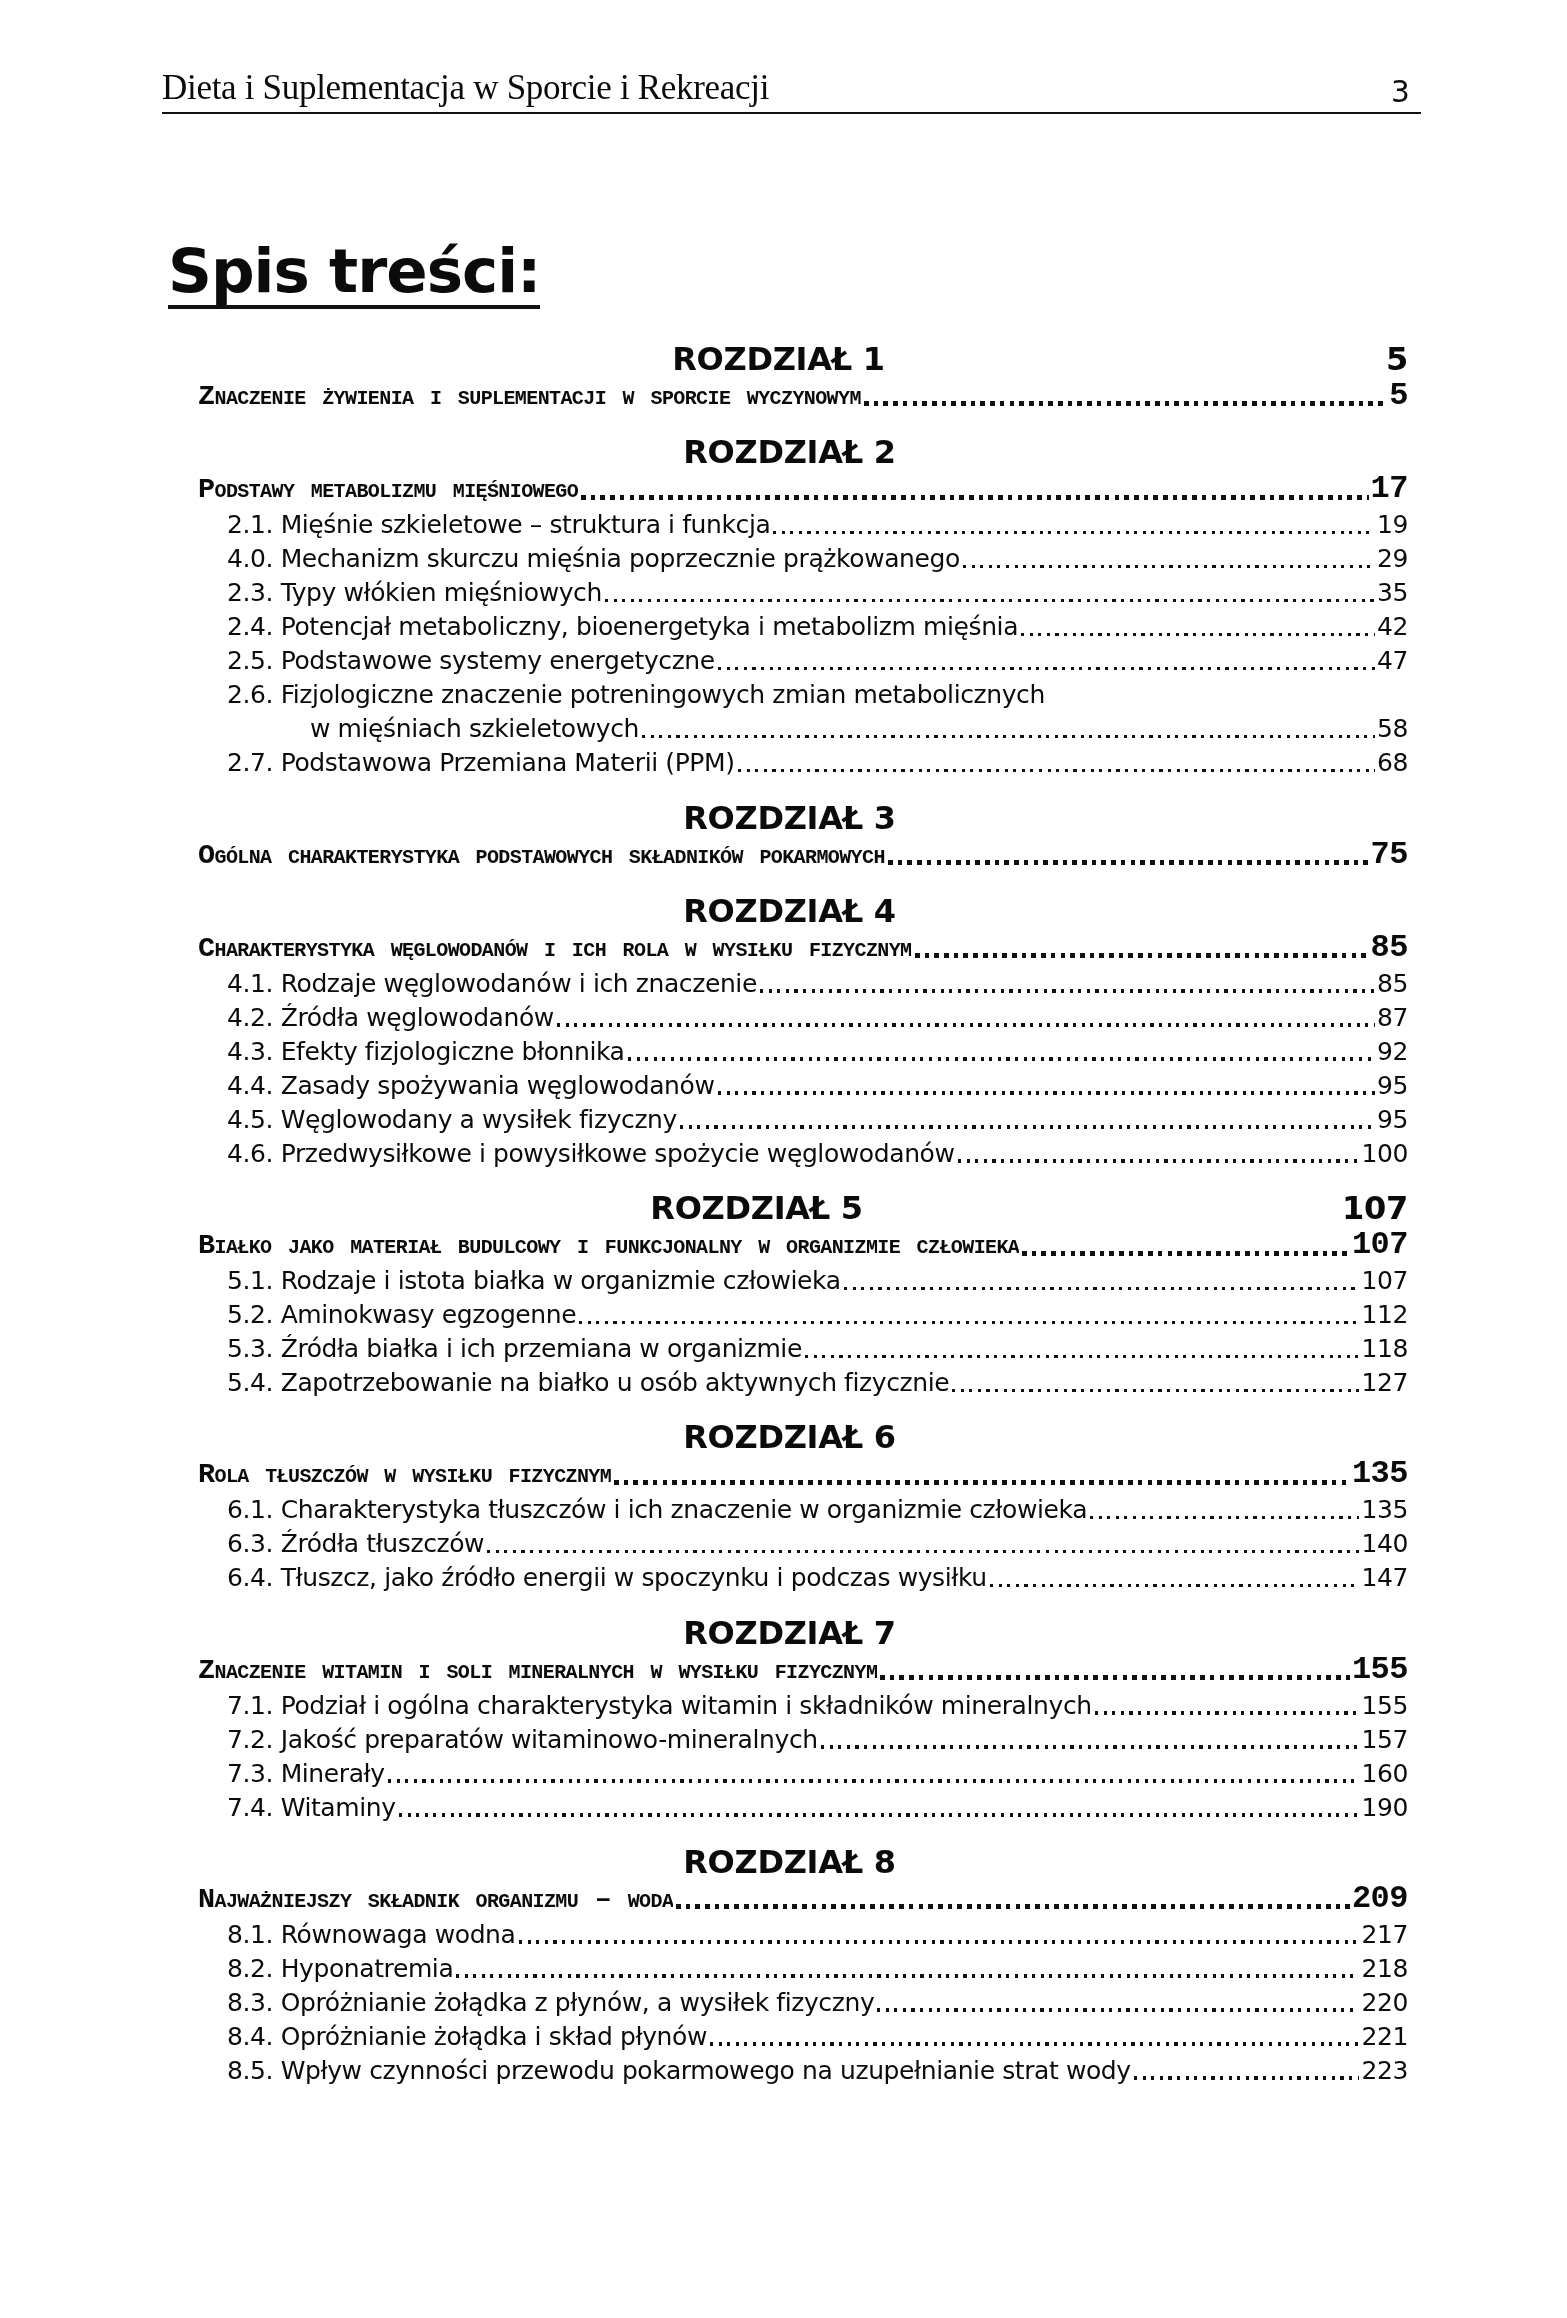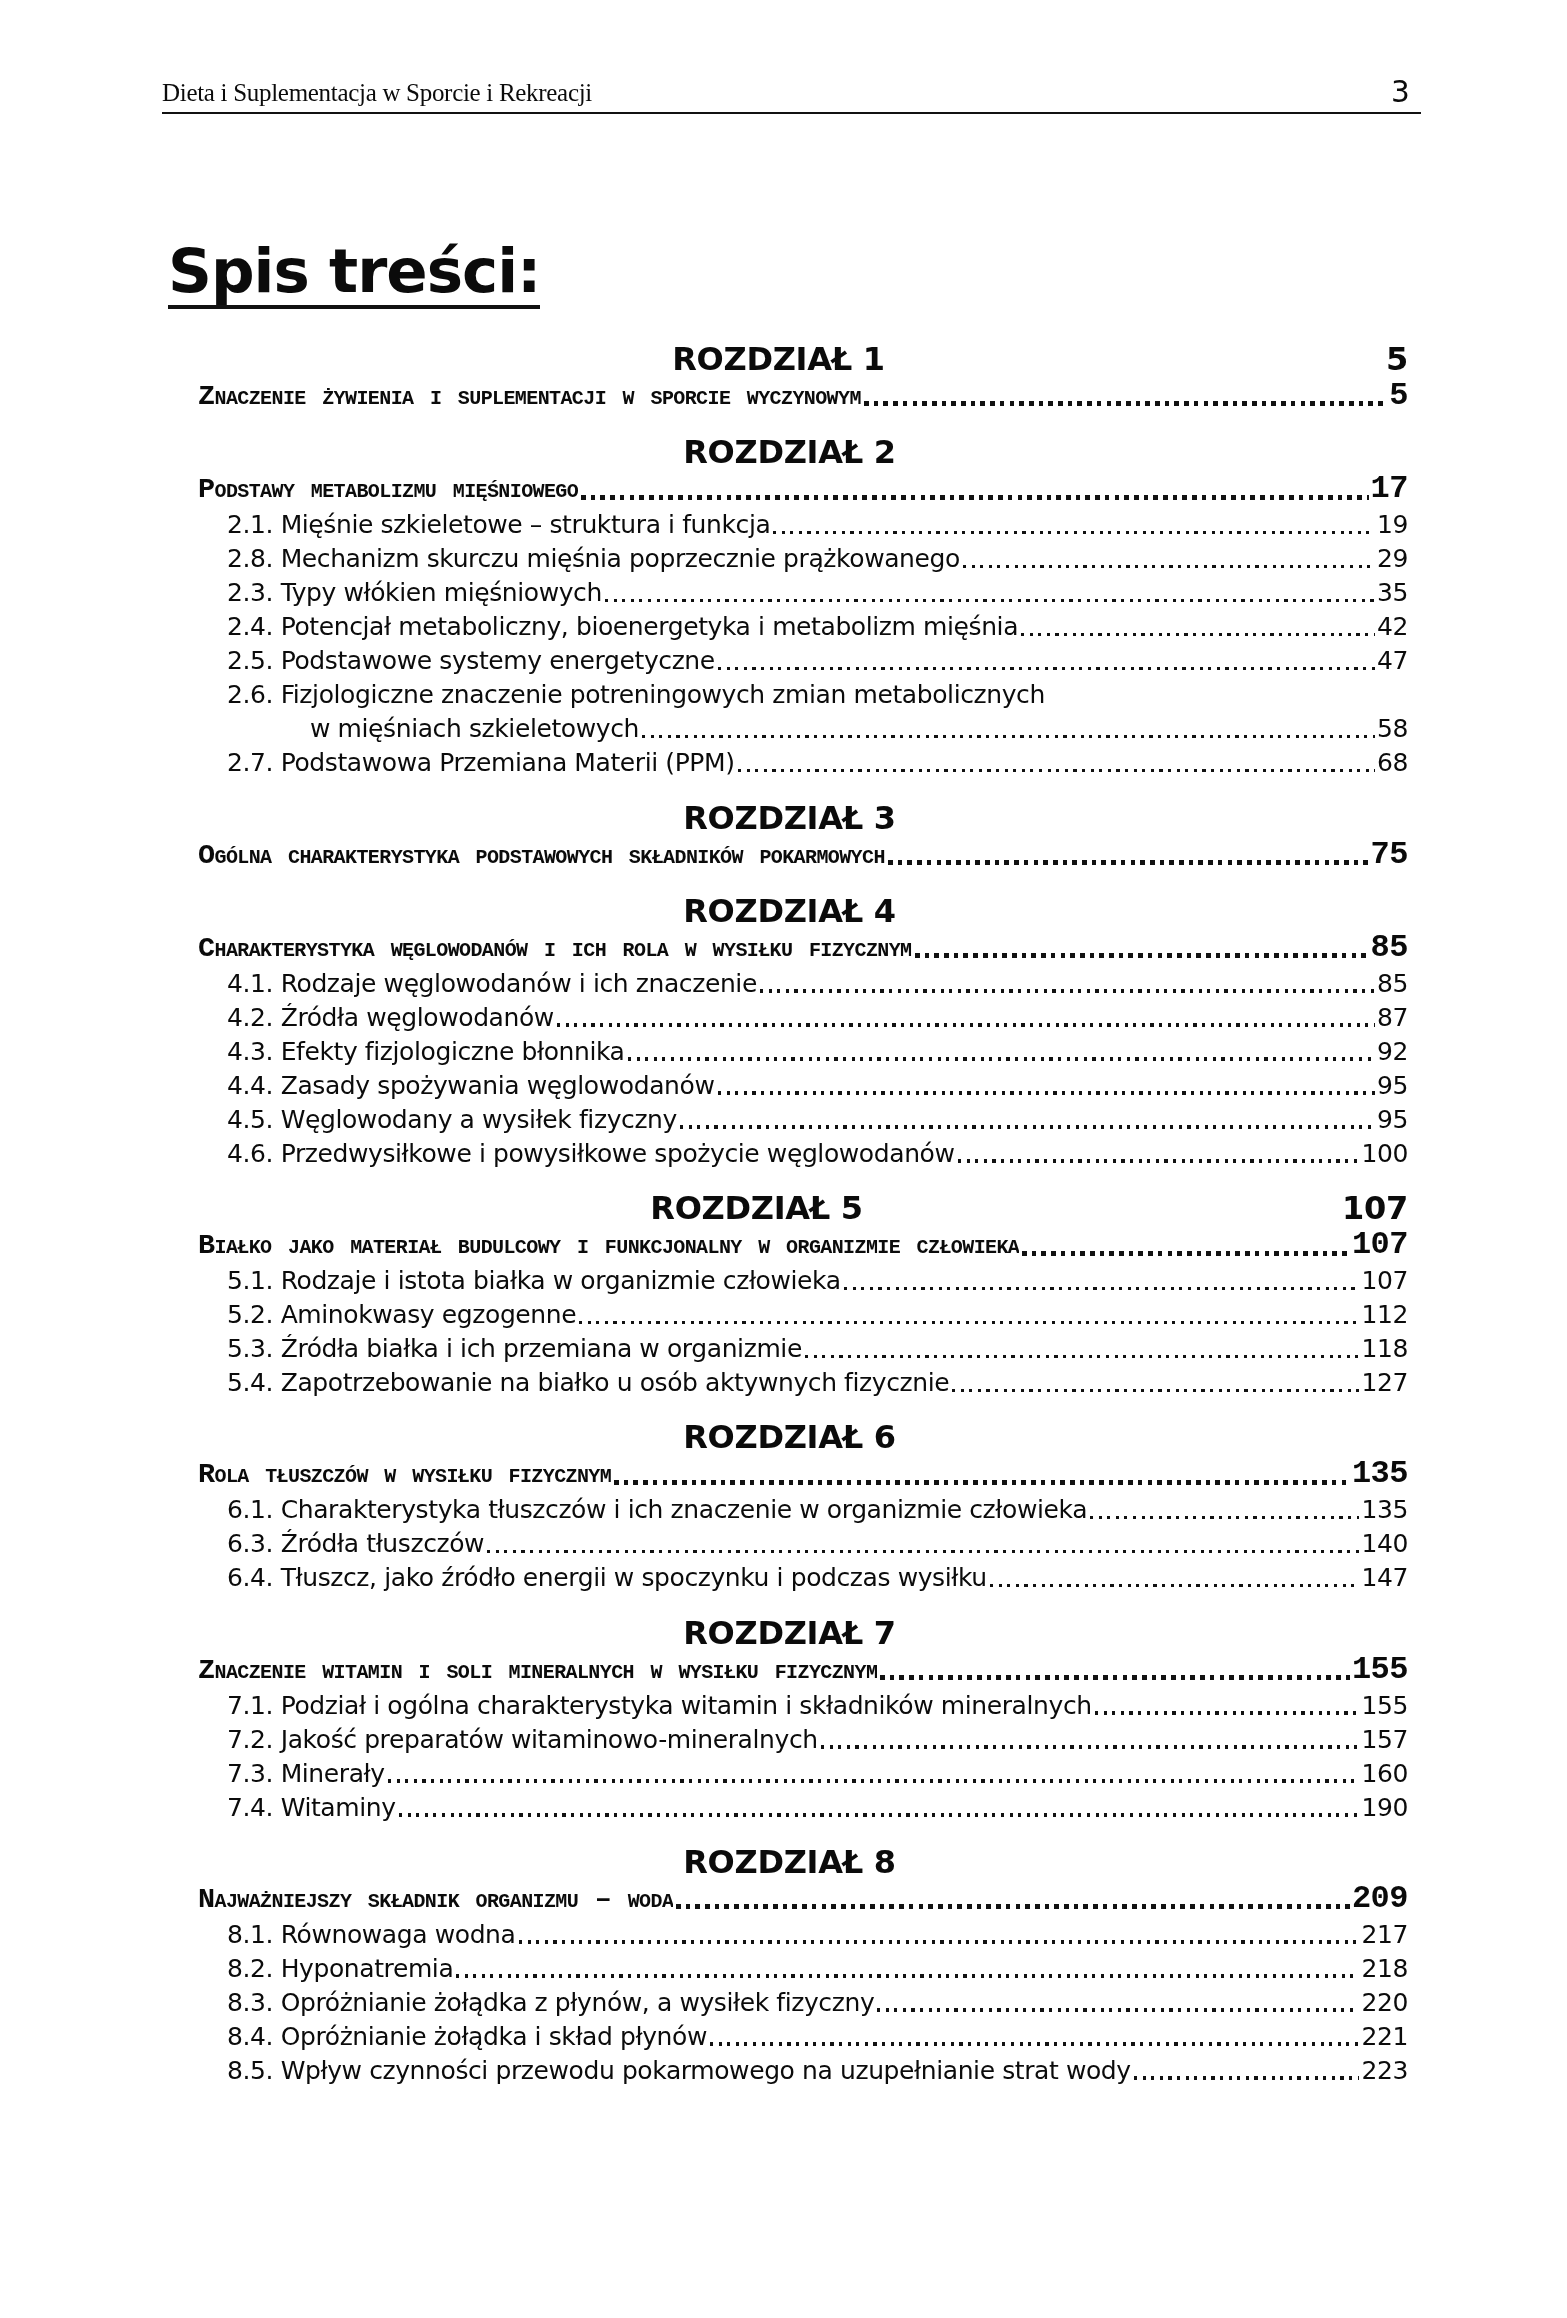--- a/index.html
+++ b/index.html
@@ -21,21 +21,21 @@
     top: 74px;
     width: 1259px;
     height: 38px;
     border-bottom: 2.5px solid #111;
   }
   .header-title {
     position: absolute;
     left: 0;
     bottom: 7.1px;
     font-family: "Liberation Serif", "DejaVu Serif", serif;
-    font-size: 25px;
+    font-size: 35px;
     line-height: 1;
     letter-spacing: -0.3px;
     white-space: nowrap;
   }
   .header-page {
     position: absolute;
     right: 11.2px;
     bottom: 4.1px;
     font-family: "DejaVu Sans", sans-serif;
     font-size: 29.5px;
@@ -166,21 +166,21 @@
         <span class="txt">Podstawy metabolizmu mięśniowego</span>
         <span class="leader"></span>
         <span class="pg">17</span>
       </div>
       <div class="row sub-row">
         <span class="txt"><span class="num">2.1.</span> <span>Mięśnie szkieletowe – struktura i funkcja</span></span>
         <span class="leader"></span>
         <span class="pg">19</span>
       </div>
       <div class="row sub-row">
-        <span class="txt"><span class="num">2.8.</span> <span>Mechanizm skurczu mięśnia poprzecznie prążkowanego</span></span>
+        <span class="txt"><span class="num">4.0.</span> <span>Mechanizm skurczu mięśnia poprzecznie prążkowanego</span></span>
         <span class="leader"></span>
         <span class="pg">29</span>
       </div>
       <div class="row sub-row">
         <span class="txt"><span class="num">2.3.</span> <span>Typy włókien mięśniowych</span></span>
         <span class="leader"></span>
         <span class="pg">35</span>
       </div>
       <div class="row sub-row">
         <span class="txt"><span class="num">2.4.</span> <span>Potencjał metaboliczny, bioenergetyka i metabolizm mięśnia</span></span>

